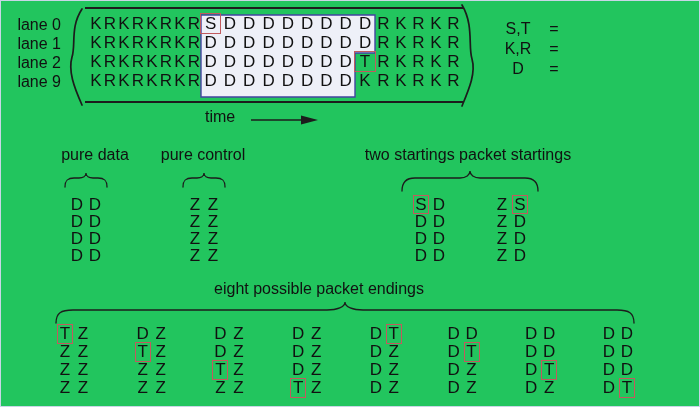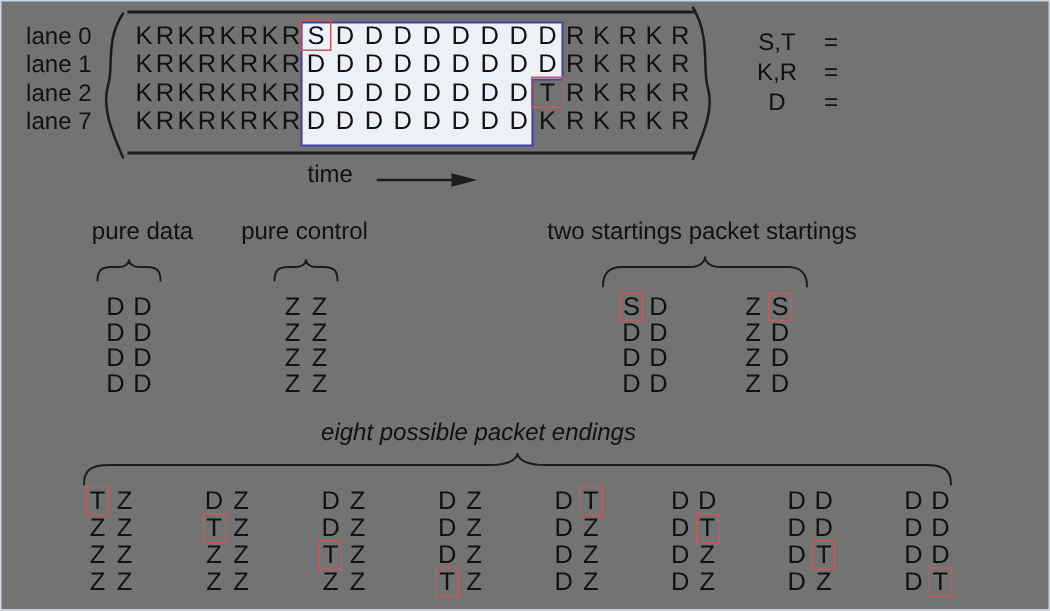--- a/index.html
+++ b/index.html
@@ -1,19 +1,19 @@
 <!DOCTYPE html>
 <html style="--red: #c25a5e; --blue: #4343a0; --bluefill: #eef0f8;"><head>
 <meta charset="utf-8">
 <style>
   html,body{margin:0;padding:0;background:#fff;}
   .screen{
     position:relative;
     width:700px;height:407px;
-    background:#737373;
+    background:#22c55e;
     border:1px solid #c9d6e6;
     box-sizing:border-box;
     font-family:"Liberation Sans", sans-serif;
     color:#111;
     overflow:hidden;
   }
   
   .lane-labels{position:absolute;left:4px;top:14px;width:56px;text-align:right;font-size:16px;}
   .lane-labels div{height:19px;line-height:19px;}
   .hline{position:absolute;height:2px;background:#1c1c1c;}
@@ -42,21 +42,21 @@
 </style>
 </head>
 <body>
 
 <div class="screen">
 
   <div class="lane-labels">
     <div>lane 0</div>
     <div>lane 1</div>
     <div>lane 2</div>
-    <div>lane 7</div>
+    <div>lane 9</div>
   </div>
 
   <svg class="curve" style="left:60px;top:6px;" width="24" height="100">
     <path d="M21,2 C9,20 15,38 11,50 C7,64 13,80 21,98" fill="none" stroke="#1c1c1c" stroke-width="1.7" stroke-linecap="round"></path>
   </svg>
   <svg class="curve" style="left:459px;top:2px;" width="24" height="106">
     <path d="M2,2 C14,22 8,44 12,56 C16,70 9,86 2,103" fill="none" stroke="#1c1c1c" stroke-width="1.7" stroke-linecap="round"></path>
   </svg>
 
   <div class="hline" style="left:84px;top:6px;width:379px;"></div>
@@ -257,21 +257,21 @@
       <div class="orow">
         <span class="oc">Z</span>
         <span class="oc">D</span>
       </div>
       <div class="orow">
         <span class="oc">Z</span>
         <span class="oc">D</span>
       </div>
     </div>
 
-  <div class="sec-label" style="left:0px;top:279px;width:636px;font-style:italic;">eight possible packet endings</div>
+  <div class="sec-label" style="left:0px;top:279px;width:636px;">eight possible packet endings</div>
   <svg class="brace" style="left:54px;top:300px;" width="582" height="24">
     <path d="M1,22 C1,12 6,9 18,9 L272,9 C282,9 290,6 290,1 C290,6 298,9 308,9 L562,9 C574,9 579,12 579,22" fill="none" stroke="#1c1c1c" stroke-width="1.3" stroke-linecap="round"></path>
   </svg>
   <div class="endings-groups" id="endings-groups">
       <div class="group">
         <div class="orow">
           <span class="oc rb">T</span>
           <span class="oc">Z</span>
         </div>
         <div class="orow">

